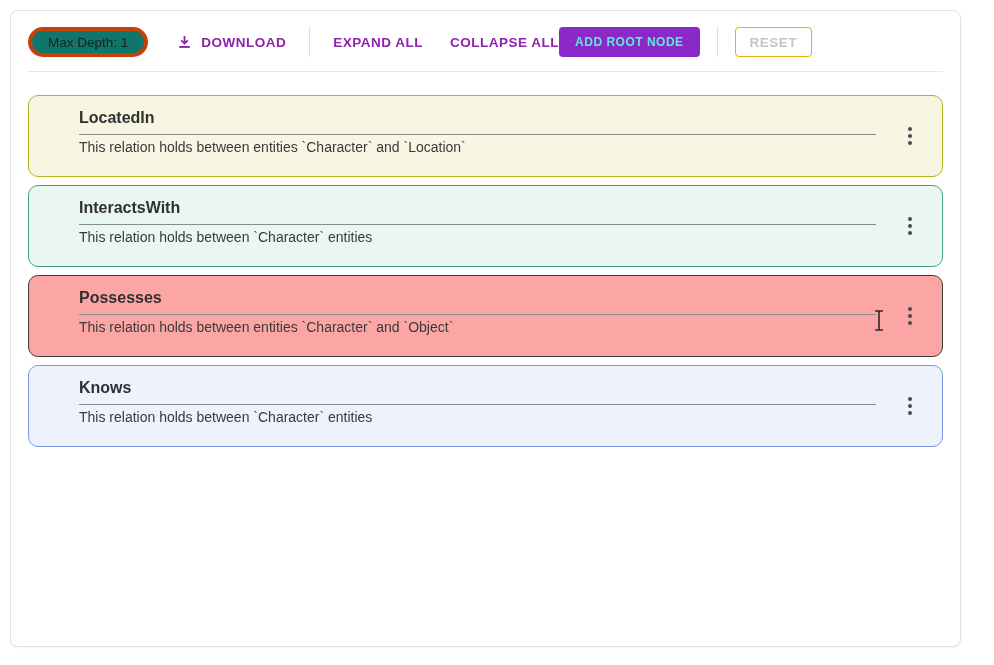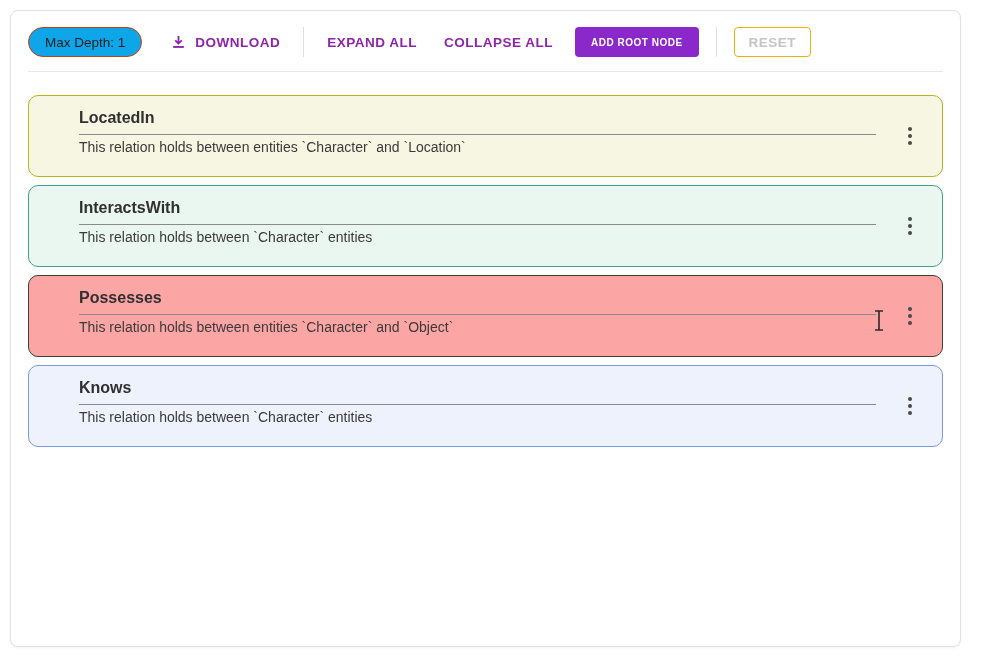--- a/index.html
+++ b/index.html
@@ -6,38 +6,38 @@
   html,body { width:994px; height:665px; background:#ffffff;
     font-family:"Liberation Sans","DejaVu Sans",sans-serif; overflow:hidden; }
 
   .panel { position:absolute; left:10px; top:10px; width:951px; height:637px;
     background:#fff; border:1px solid #e1e1e1; border-radius:8px;
     box-shadow:0 1px 3px rgba(0,0,0,0.05); }
 
   .toolbar { display:flex; align-items:center; margin:16px 17px 0 17px; height:30px; }
 
   .chip { height:30px; padding:0 16px; display:flex; align-items:center;
-    border:1px solid #c2410c; border-radius:16px; font-size:13.5px; color:#1f1f1f;
-    background:#0ea5e9; white-space:nowrap; cursor:default; }
+    border:4px solid #c2410c; border-radius:16px; font-size:13.5px; color:#1f1f1f;
+    background:#0f766e; white-space:nowrap; cursor:default; }
   .chip + .chip { margin-left:20px; }
 
   .txt-btn { display:flex; align-items:center; gap:9px; font-size:13.5px;
     font-weight:bold; letter-spacing:0.5px; color:#8e24aa; cursor:pointer;
     white-space:nowrap; background:none; border:none;
     font-family:"Liberation Sans","DejaVu Sans",sans-serif; }
   .btn-download { margin-left:29px; }
   .btn-expand { }
   .btn-collapse { margin-left:27px; }
 
   .v-div { width:1px; height:30px; background:#dedede; margin:0 23px; flex:none; }
   .v-div2 { width:1px; height:30px; background:#dedede; margin:0 17px; flex:none; }
 
   .btn-filled { height:30px; padding:0 16px; border:none; border-radius:4px;
-    background:#8a28c9; color:#ffffff; font-size:10px; font-weight:bold;
-    letter-spacing:0.5px; margin-left:22px; cursor:pointer; white-space:nowrap;
+    background:#8a28c9; color:#5eead4; font-size:12px; font-weight:bold;
+    letter-spacing:0.5px; cursor:pointer; white-space:nowrap;
     font-family:"Liberation Sans","DejaVu Sans",sans-serif; }
   .btn-reset { height:30px; padding:0 14px; border:1px solid #eab308; border-radius:4px;
     background:#fff; color:#c5c5c5; font-size:13.5px; font-weight:bold;
     letter-spacing:0.5px; cursor:default; white-space:nowrap;
     font-family:"Liberation Sans","DejaVu Sans",sans-serif; }
 
   .h-div { margin:14px 17px 0 17px; border-top:1px solid #e9e9e9; }
 
   .node-list { margin:23px 17px 0 17px; display:flex; flex-direction:column; gap:8px; }
 

